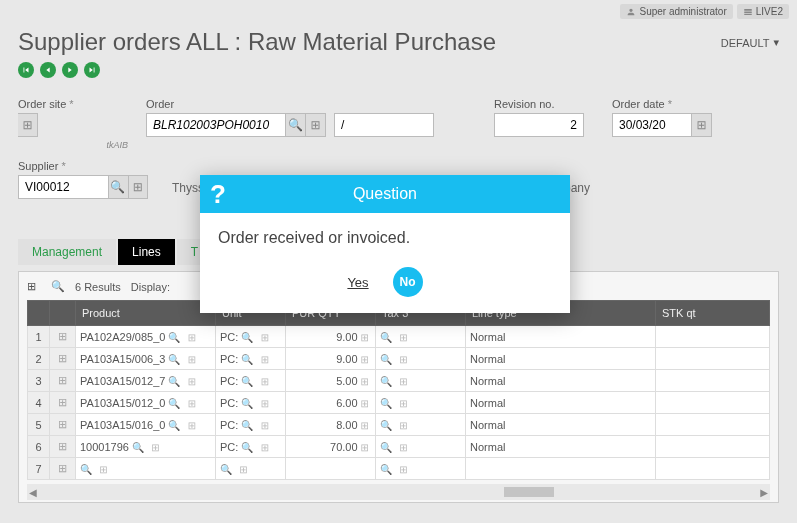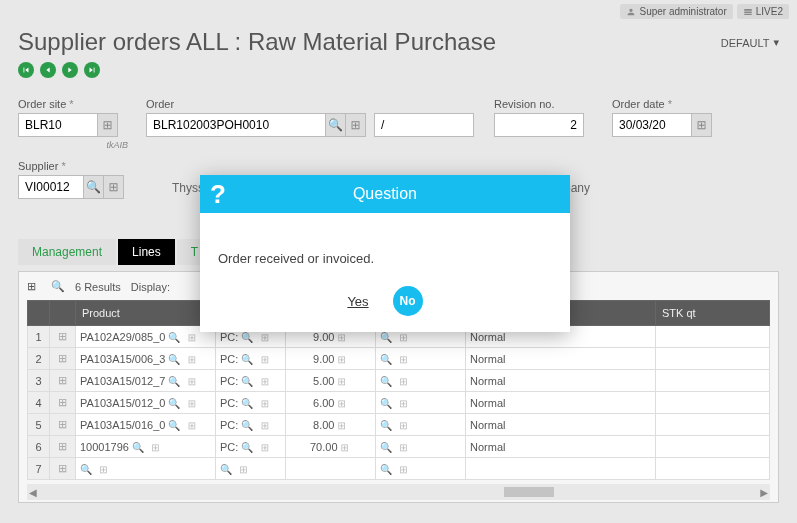--- a/index.html
+++ b/index.html
@@ -27,30 +27,30 @@
   .grid-wrap { margin: 6px 18px 0; background: #f6f6f6; border: 1px solid #ccc; padding: 8px 8px 2px; }
   .grid-toolbar { display: flex; align-items: center; gap: 10px; font-size: 11px; color: #555; margin-bottom: 6px; }
   .grid-toolbar .tool-icon { width:14px; height:14px; cursor:pointer; }
   table { border-collapse: collapse; width: 100%; table-layout: fixed; }
   thead th { background: #5b5b5b; color: #eee; font-weight: normal; text-align: left; padding: 6px 6px; font-size: 11px; border: 1px solid #666; }
   thead th.handle { width: 18px; }
   tbody td { padding: 4px 4px; font-size: 11px; border: 1px solid #ddd; background: #fff; color: #555; vertical-align: middle; }
   tbody td.rownum { text-align: center; background: #eee; width: 22px; }
   tbody td.rowicon { width: 24px; background: #eee; text-align:center; color:#aaa; }
   .cell-icons { color:#bbb; letter-spacing:2px; cursor:pointer; font-size:10px; }
-  .num { text-align: center; }
+  .num { text-align: right; }
   .hscroll { margin: 4px 0 0; height: 16px; background: #e8e8e8; display:flex; align-items:center; justify-content:space-between; padding:0 2px; }
   .hscroll .arrow { color:#888; font-size:10px; cursor:pointer; }
   .hscroll .thumb { height:10px; width:50px; background:#c4c4c4; margin-left:260px; }
   
   .modal { position: absolute; left: 200px; top: 175px; width: 370px; background: #fff; box-shadow: 0 4px 20px rgba(0,0,0,0.3); z-index: 100; }
   .modal-header { background: #18bdf0; color: #fff; display: flex; align-items: center; padding: 6px 10px; }
   .modal-header .qmark { font-size: 26px; font-weight: bold; margin-right: 14px; line-height:1; }
   .modal-header .mtitle { flex: 1; text-align: center; font-size: 16px; font-weight: 300; margin-right: 30px; }
-  .modal-body { padding: 14px 18px 8px; font-size: 13px; color: #444; line-height: 1.4; margin-top: 23px; }
+  .modal-body { padding: 14px 18px 8px; font-size: 16px; color: #444; line-height: 1.4; }
   .modal-actions { display: flex; justify-content: center; align-items: center; gap: 24px; padding: 10px 16px 16px; }
   .modal-actions .yes { text-decoration: underline; cursor: pointer; font-size: 13px; color: #333; }
   .modal-actions .no { background: #18bdf0; color: #fff; width: 30px; height: 30px; border-radius: 50%; display: flex; align-items: center; justify-content: center; font-size: 12px; font-weight: bold; cursor: pointer; }
   svg.mini { width:10px; height:10px; fill:#888; }
 </style>
 </head>
 <body>
 
 <div class="topbar">
   <div class="badge">
@@ -96,29 +96,28 @@
         <path d="M16 6h2v12h-2zM6 6l8 6-8 6z"></path>
       </svg>
     </div>
 </div>
 
 <div class="form-area">
   <div class="form-row">
     <div class="form-group" style="width:110px;">
       <span class="lbl req">Order site</span>
       <div class="input-wrap">
-        <input class="input" style="width: 80px;" value="BLR10">
         <div class="icon-slot">⊞</div>
       </div>
       <span class="small-text">tkAIB</span>
     </div>
     <div class="form-group" style="width:330px;">
       <span class="lbl">Order</span>
       <div class="input-wrap">
-        <input class="input" style="width: 180px;" value="BLR102003POH0010">
+        <input class="input" style="width: 140px; font-style: italic;" value="BLR102003POH0010">
         <div class="icon-slot">🔍</div>
         <div class="icon-slot">⊞</div>
         <input class="input" style="width: 100px; margin-left: 8px;" value="/">
       </div>
     </div>
     <div class="form-group" style="width:100px;">
       <span class="lbl">Revision no.</span>
       <input class="input" style="width: 90px; text-align: right;" value="2">
     </div>
     <div class="form-group" style="width:120px;">
@@ -126,21 +125,21 @@
       <div class="input-wrap">
         <input class="input" style="width: 80px;" value="30/03/20">
         <div class="icon-slot">⊞</div>
       </div>
     </div>
   </div>
   <div class="form-row">
     <div class="form-group" style="width:130px;">
       <span class="lbl req">Supplier</span>
       <div class="input-wrap">
-        <input class="input" style="width: 66px;" value="VI00012">
+        <input class="input" style="width: 91px;" value="VI00012">
         <div class="icon-slot">🔍</div>
         <div class="icon-slot">⊞</div>
       </div>
     </div>
     <div class="form-group" style="width:430px;justify-content:flex-end;">
       <div class="input-wrap" style="align-items:center;">
         <span style="padding:4px 6px;color:#666;">Thysse</span>
         <span style="flex:1"></span>
         <span style="padding:4px 6px;color:#666;">npany</span>
       </div>

